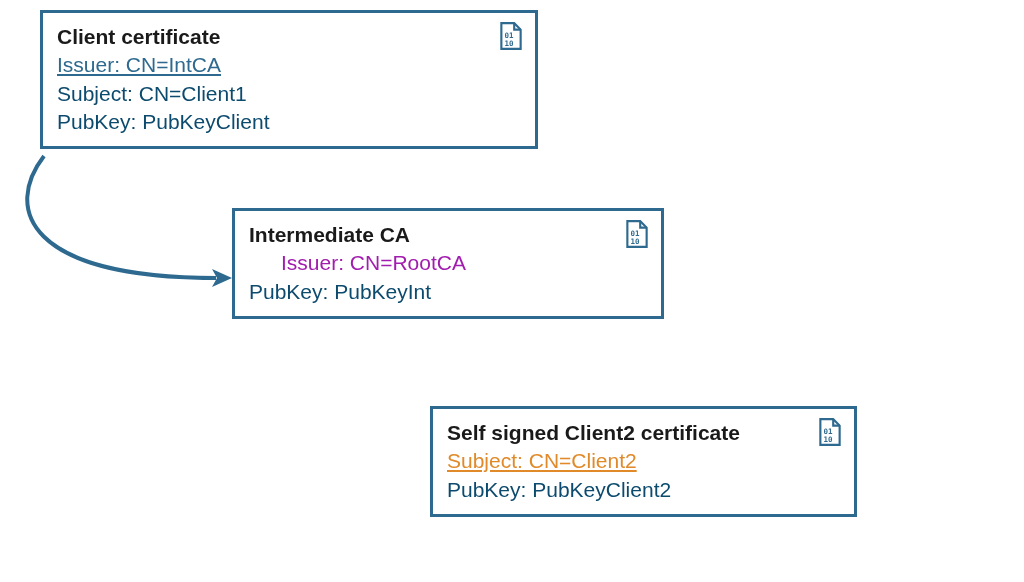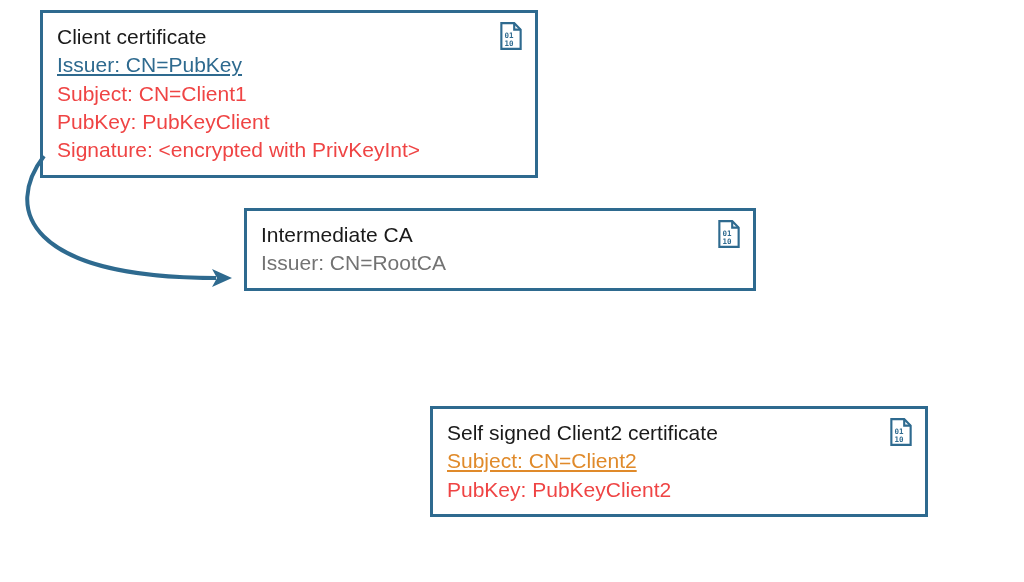--- a/index.html
+++ b/index.html
@@ -16,96 +16,97 @@
     }
     .cert-box {
       position: absolute;
       border: 3px solid #2e6a8f;
       background: #ffffff;
       padding: 10px 14px;
       font-size: 21px;
       line-height: 1.35;
     }
     .cert-title {
-      font-weight: normal;
+      font-weight: bold;
       color: #1a1a1a;
     }
     .cert-line {
-      color: #ef4444;
+      color: #0c4a6e;
     }
     .link-blue {
       color: #2e6a8f;
       text-decoration: underline;
     }
     .text-blue {
-      color: #737373;
+      color: #a21caf;
+      margin-left: 32px;
     }
     .link-orange {
       color: #e08a2a;
       text-decoration: underline;
     }
     .binary-icon {
       position: absolute;
       top: 8px;
       right: 10px;
       width: 28px;
       height: 30px;
       text-align: right;
     }
     #box1 {
       left: 40px;
       top: 10px;
       width: 498px;
     }
     #box2 {
-      left: 244px;
+      left: 232px;
       top: 208px;
-      width: 512px;
+      width: 432px;
     }
     #box3 {
       left: 430px;
       top: 406px;
-      width: 498px;
+      width: 427px;
     }
     .arrow-svg {
       position: absolute;
       left: 6px;
       top: 148px;
       width: 234px;
       height: 170px;
       pointer-events: none;
     }
   </style>
 </head>
 <body>
 
 <div id="box1" class="cert-box">
   <div class="cert-title">Client certificate</div>
-  <div class="cert-line link-blue">Issuer: CN=PubKey</div>
+  <div class="cert-line link-blue">Issuer: CN=IntCA</div>
   <div class="cert-line">Subject: CN=Client1</div>
   <div class="cert-line">PubKey: PubKeyClient</div>
-  <div class="cert-line">Signature: &lt;encrypted with PrivKeyInt&gt;</div>
   <span class="binary-icon">
     <svg viewBox="0 0 24 28" width="28" height="30">
       <path d="M3 2 L15 2 L21 8 L21 26 L3 26 Z" fill="none" stroke="#2e6a8f" stroke-width="2"></path>
       <path d="M15 2 L15 8 L21 8" fill="none" stroke="#2e6a8f" stroke-width="2"></path>
       <text x="6" y="16" font-size="7" fill="#2e6a8f" font-family="monospace" font-weight="bold">01</text>
       <text x="6" y="23" font-size="7" fill="#2e6a8f" font-family="monospace" font-weight="bold">10</text>
     </svg>
   </span>
 </div>
 
 <svg class="arrow-svg" viewBox="0 0 234 170">
   <path d="M 38 8 C -2 60, 20 130, 210 130" fill="none" stroke="#2e6a8f" stroke-width="4"></path>
   <path d="M 226 130 L 206 121 L 211 130 L 206 139 Z" fill="#2e6a8f"></path>
 </svg>
 
 <div id="box2" class="cert-box">
   <div class="cert-title">Intermediate CA</div>
   <div class="cert-line text-blue">Issuer: CN=RootCA</div>
+  <div class="cert-line">PubKey: PubKeyInt</div>
   <span class="binary-icon">
     <svg viewBox="0 0 24 28" width="28" height="30">
       <path d="M3 2 L15 2 L21 8 L21 26 L3 26 Z" fill="none" stroke="#2e6a8f" stroke-width="2"></path>
       <path d="M15 2 L15 8 L21 8" fill="none" stroke="#2e6a8f" stroke-width="2"></path>
       <text x="6" y="16" font-size="7" fill="#2e6a8f" font-family="monospace" font-weight="bold">01</text>
       <text x="6" y="23" font-size="7" fill="#2e6a8f" font-family="monospace" font-weight="bold">10</text>
     </svg>
   </span>
 </div>
 

